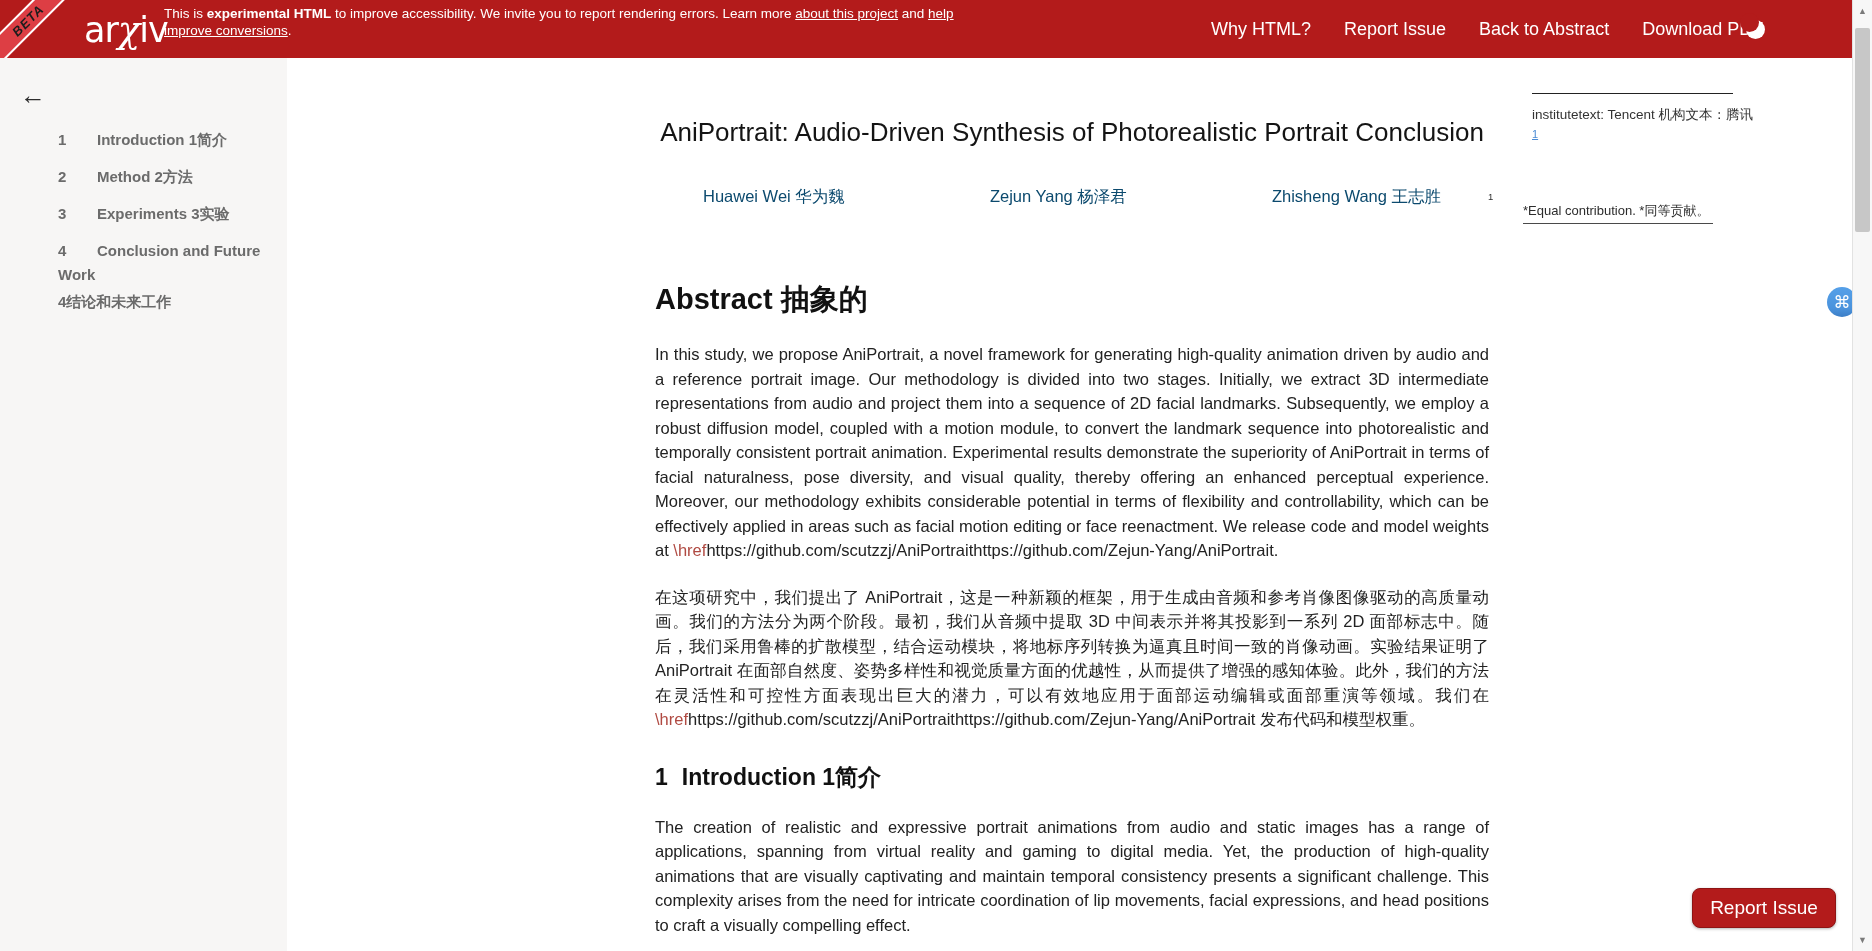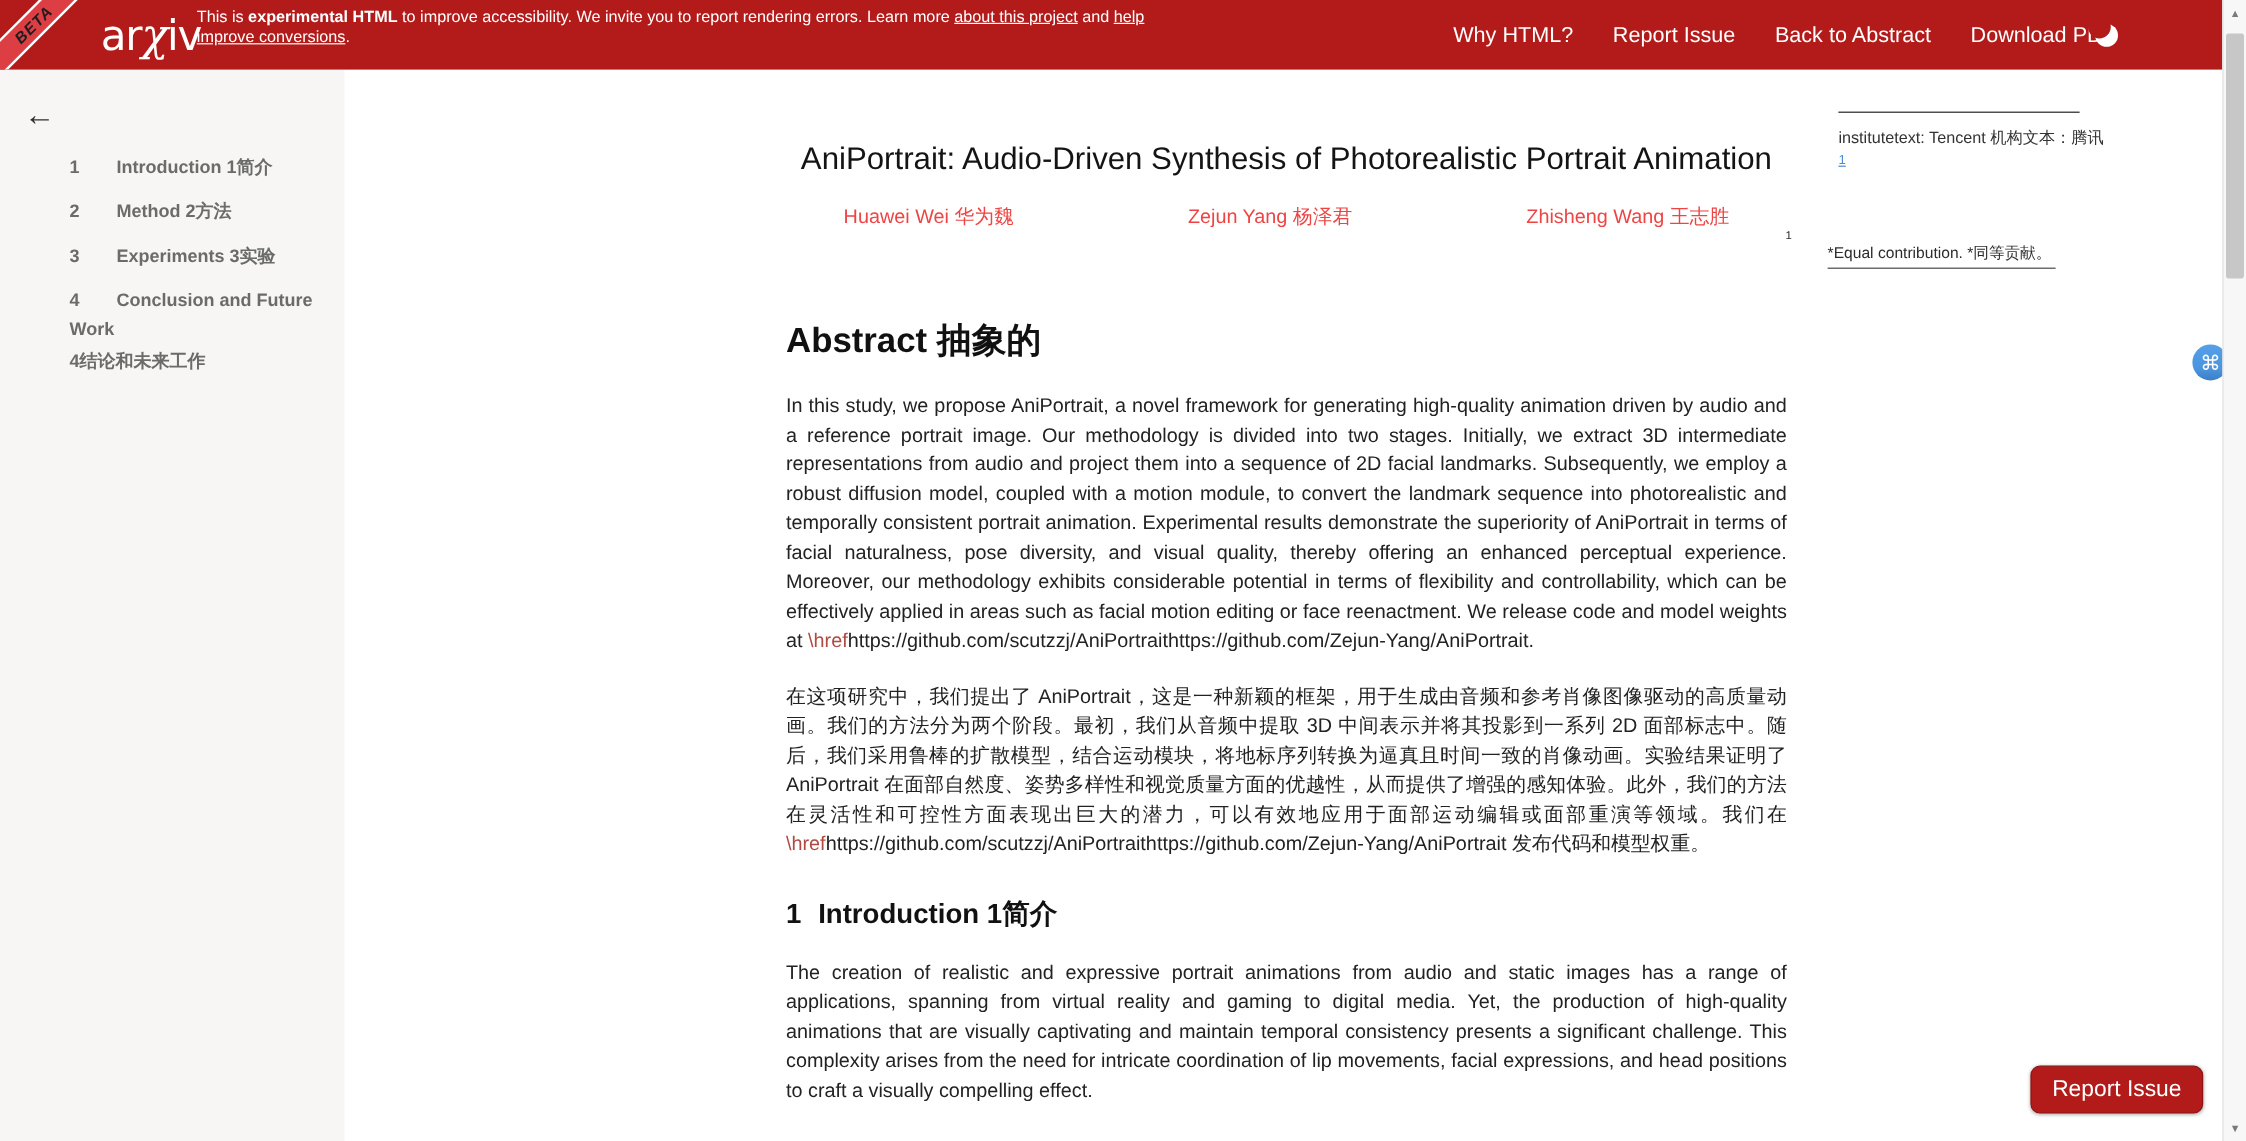--- a/index.html
+++ b/index.html
@@ -37,21 +37,21 @@
   .toc{position:absolute;left:58px;top:70px;width:215px;color:#6b6b6b;font-size:15px;font-weight:bold;line-height:24px;}
   .toc-item{margin-bottom:13px;cursor:pointer;}
   .toc-num{display:inline-block;min-width:39px;}
   .toc-zh{display:block;margin-top:3px;}
 
   
   .main{position:absolute;left:287px;top:58px;width:1565px;height:893px;background:#fff;overflow:hidden;}
   .column{position:absolute;left:368px;top:0;width:834px;color:#1f1f1f;}
   .title-en{margin:56px auto 0 auto;max-width:832px;text-align:center;font-size:26px;line-height:36px;color:#141414;}
   .title-zh{margin:6px auto 0 auto;text-align:center;font-size:26px;line-height:34px;color:#141414;}
-  .authors{display:flex;justify-content:space-between;padding:0 48px;margin-top:20px;font-size:16.5px;color:#ef4444;}
+  .authors{display:flex;justify-content:space-between;padding:0 48px;margin-top:36px;font-size:16.5px;color:#0c4a6e;}
   .abs-head{margin-top:72px;font-size:29px;font-weight:bold;color:#111;}
   .para{margin-top:22px;font-size:16.5px;line-height:24.5px;text-align:justify;color:#222;}
   .href-cmd{color:#b04a42;}
   .sec-head{margin-top:30px;font-size:23px;font-weight:bold;color:#111;}
   .sec-head .sec-txt{margin-left:14px;}
 
   
   .mnotes{position:absolute;left:1230px;top:0;width:300px;font-size:13.5px;color:#333;}
   .mn-rule{position:absolute;left:15px;top:35px;width:201px;border-top:1.5px solid #222;}
   .mn-inst{position:absolute;left:15px;top:48px;white-space:nowrap;}
@@ -103,21 +103,21 @@
     <div class="mn-rule"></div>
     <div class="mn-inst">institutetext: Tencent 机构文本：腾讯</div>
     <div class="mn-ref">1</div>
     <div class="footnote">
       <span class="sup">1</span>
       <span class="fn-text">*Equal contribution. *同等贡献。</span>
     </div>
   </div>
 
   <div class="column">
-    <div class="title-en">AniPortrait: Audio-Driven Synthesis of Photorealistic Portrait Animation</div>
+    <div class="title-en">AniPortrait: Audio-Driven Synthesis of Photorealistic Portrait Conclusion</div>
 
     <div class="authors">
       <span>Huawei Wei 华为魏</span>
       <span>Zejun Yang 杨泽君</span>
       <span>Zhisheng Wang 王志胜</span>
     </div>
 
     <div class="abs-head">Abstract 抽象的</div>
 
     <div class="para"><span>In this study, we propose AniPortrait, a novel framework for generating high-quality animation driven by audio and a reference portrait image. Our methodology is divided into two stages. Initially, we extract 3D intermediate representations from audio and project them into a sequence of 2D facial landmarks. Subsequently, we employ a robust diffusion model, coupled with a motion module, to convert the landmark sequence into photorealistic and temporally consistent portrait animation. Experimental results demonstrate the superiority of AniPortrait in terms of facial naturalness, pose diversity, and visual quality, thereby offering an enhanced perceptual experience. Moreover, our methodology exhibits considerable potential in terms of flexibility and controllability, which can be effectively applied in areas such as facial motion editing or face reenactment. We release code and model weights at </span><span class="href-cmd">\href</span><span>https://github.com/scutzzj/AniPortraithttps://github.com/Zejun-Yang/AniPortrait.</span></div>

